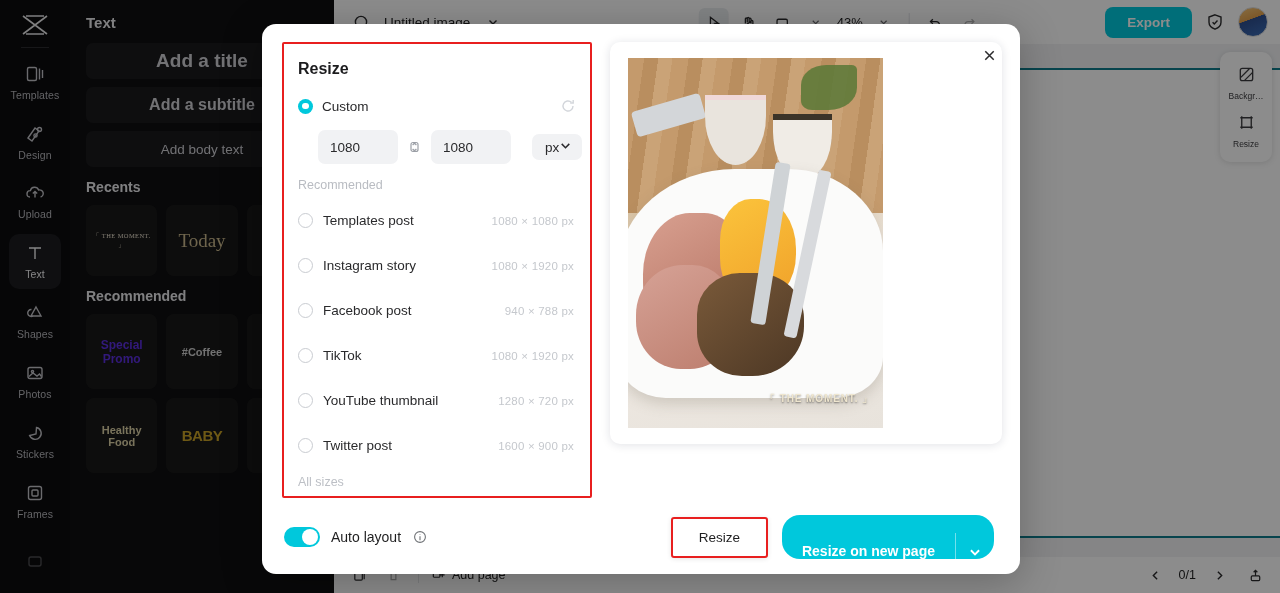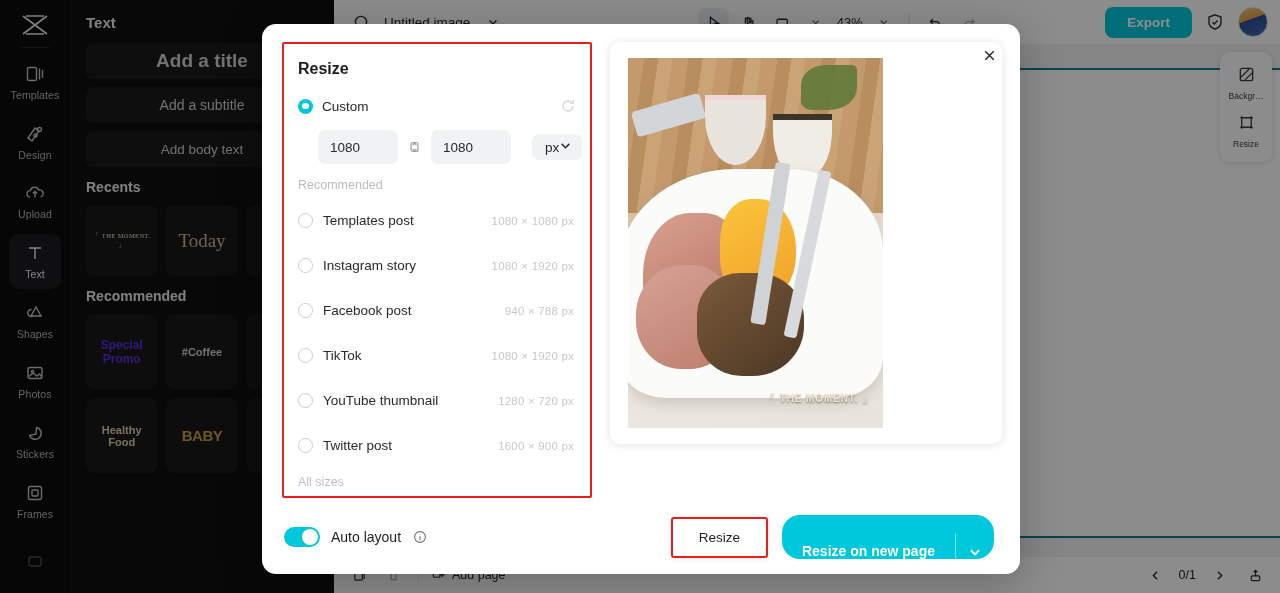--- a/index.html
+++ b/index.html
@@ -35,21 +35,21 @@
     position: absolute; left: 70px; top: 0; width: 264px; height: 593px;
     background: #0f0f11; z-index: 4; padding: 14px 16px 0 16px; overflow: hidden;
   }
   .panel-title { color: #e9e9ec; font-size: 15px; font-weight: bold; margin-bottom: 12px; }
   .txt-btn {
     height: 36px; background: #1a1a1d; border-radius: 7px; margin-bottom: 8px;
     display: flex; align-items: center; justify-content: center; cursor: pointer;
     color: #cfcfd4;
   }
   .txt-btn.t1 { font-size: 19px; font-weight: bold; }
-  .txt-btn.t2 { font-size: 14px; font-weight: normal; }
+  .txt-btn.t2 { font-size: 16px; font-weight: bold; }
   .txt-btn.t3 { font-size: 13.5px; }
   .sec-head { color: #e9e9ec; font-size: 14px; font-weight: bold; margin: 12px 0 10px; }
   .grid3 { display: grid; grid-template-columns: repeat(3, 1fr); gap: 9px; }
   .thumb {
     aspect-ratio: 1/1; background: #191919; border-radius: 8px;
     display:flex; align-items:center; justify-content:center; cursor:pointer; overflow:hidden;
     text-align:center; padding: 4px;
   }
   .th-moment { font-family:"Liberation Serif", serif; font-size: 6.5px; color:#e6ddcb; letter-spacing:.4px; }
   .th-today  { font-family:"Liberation Serif", serif; font-size: 19px; color:#cbb98d; }

